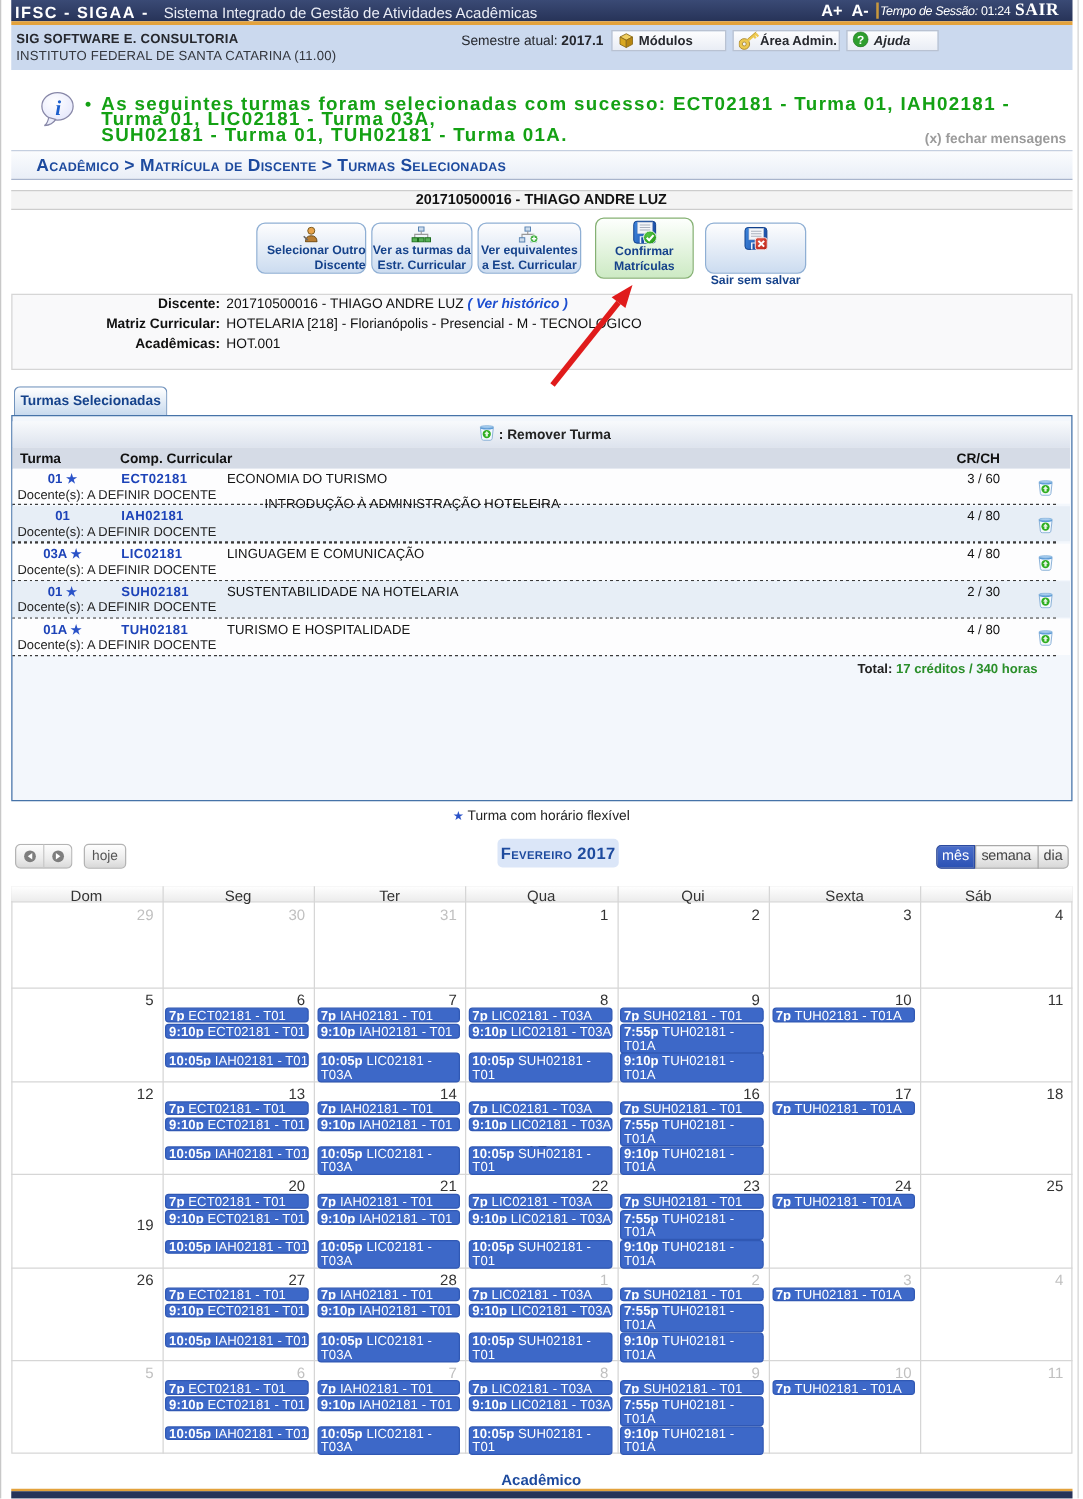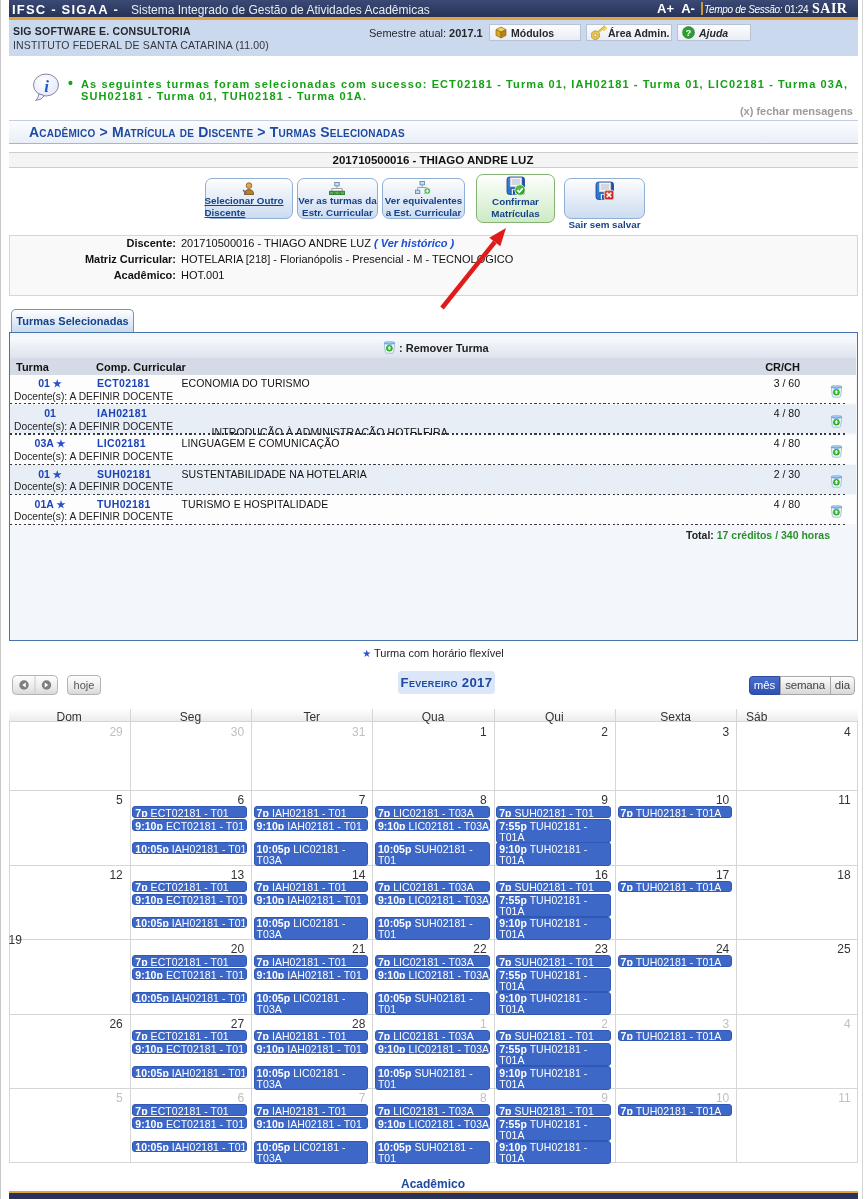--- a/index.html
+++ b/index.html
@@ -57,36 +57,36 @@
 <defs>
           <radialGradient id="gi" cx="0.4" cy="0.35" r="0.9">
             <stop offset="0" stop-color="#ffffff"></stop>
             <stop offset="0.7" stop-color="#e8eafc"></stop>
             <stop offset="1" stop-color="#c8cce8"></stop>
           </radialGradient>
         </defs>
 <text x="14.5" y="20" font-size="17" font-family="Liberation Serif" font-weight="bold" font-style="italic" fill="#1b5ecc" text-anchor="middle">i</text>
 </svg></div>
 <div class="abs b" style="left:68px;top:75px;font-size:14px;color:#14a114;">•</div>
-<div class="abs b" style="left:81px;top:77.5px;width:780px;font-size:11px;letter-spacing:1.1px;line-height:12.6px;color:#14a114;">As seguintes turmas foram selecionadas com sucesso: ECT02181 - Turma 01, IAH02181 - Turma 01, LIC02181 - Turma 03A,<br>SUH02181 - Turma 01, TUH02181 - Turma 01A.</div>
+<div class="abs b" style="left:81px;top:77.5px;width:780px;font-size:15px;letter-spacing:1.1px;line-height:12.6px;color:#14a114;">As seguintes turmas foram selecionadas com sucesso: ECT02181 - Turma 01, IAH02181 - Turma 01, LIC02181 - Turma 03A,<br>SUH02181 - Turma 01, TUH02181 - Turma 01A.</div>
 <div class="abs b" style="left:703px;top:105px;width:150px;font-size:11px;color:#9b9b9b;text-align:right;">(x) fechar mensagens</div>
 
 <div class="abs" style="left:8.5px;top:119.5px;width:849.0px;height:24px;background:linear-gradient(#fbfcfe,#e9eef7);border-top:1px solid #c5cfe0;border-bottom:1px solid #a8b4cc;"></div>
 <div class="abs b" style="left:29px;top:124px;font-size:14px;color:#1d4a9e;font-variant:small-caps;letter-spacing:0.2px;">Acadêmico &gt; Matrícula de Discente &gt; Turmas Selecionadas</div>
 
 <div class="abs" style="left:8.5px;top:151.5px;width:849.0px;height:16px;background:#f4f4f4;border-top:1px solid #cdcdcd;border-bottom:1px solid #cdcdcd;"></div>
 <div class="abs b" style="left:8.5px;top:153.5px;width:849.0px;text-align:center;font-size:11.5px;color:#111;">201710500016 - THIAGO ANDRE LUZ</div>
 
 <div class="abs" style="left:204.5px;top:178px;width:88px;height:41px;background:linear-gradient(#fdfdfe,#ccdcf0);border:1px solid #8fafd4;border-radius:7px;"></div>
 <div class="abs" style="left:240.5px;top:180.5px;width:16px;"><svg width="15" height="13" viewBox="0 0 15 13">
         <circle cx="8" cy="3.6" r="2.8" fill="#e8a44c" stroke="#7a5a20" stroke-width="0.8"></circle>
         <path d="M3.4 12.5 Q3.4 7.6 8 7.6 Q12.6 7.6 12.6 12.5 Z" fill="#b97e33" stroke="#6a4a18" stroke-width="0.8"></path>
         <path d="M2 8 L5.2 11.2" stroke="#666" stroke-width="1.3"></path>
       </svg></div>
-<div class="abs b" style="left:204.5px;top:194.5px;width:88px;text-align:left;font-size:9.8px;line-height:12.8px;color:#15428b;text-decoration:underline;">Selecionar Outro<br>Discente</div>
+<div class="abs b" style="left:204.5px;top:194.5px;width:88px;text-align:right;font-size:9.8px;line-height:12.8px;color:#15428b;">Selecionar Outro<br>Discente</div>
 <div class="abs" style="left:297px;top:178px;width:81px;height:41px;background:linear-gradient(#fdfdfe,#ccdcf0);border:1px solid #8fafd4;border-radius:7px;"></div>
 <div class="abs" style="left:329.0px;top:180.5px;width:17px;"><svg width="16" height="13" viewBox="0 0 16 13">
         <rect x="5.8" y="0.5" width="4.4" height="3.4" fill="#cddcec" stroke="#5580b0" stroke-width="0.8"></rect>
         <path d="M8 4 L8 6.5 M2.8 9.5 L2.8 6.5 L13.2 6.5 L13.2 9.5" stroke="#999" stroke-width="0.9" fill="none"></path>
         <rect x="0.6" y="9.2" width="4.4" height="3.4" fill="#58b058" stroke="#1d6e1d" stroke-width="0.8"></rect>
         <rect x="5.8" y="9.2" width="4.4" height="3.4" fill="#58b058" stroke="#1d6e1d" stroke-width="0.8"></rect>
         <rect x="11" y="9.2" width="4.4" height="3.4" fill="#58b058" stroke="#1d6e1d" stroke-width="0.8"></rect>
       </svg></div>
 <div class="abs b" style="left:297px;top:194.5px;width:81px;text-align:center;font-size:9.8px;line-height:12.8px;color:#15428b;">Ver as turmas da<br>Estr. Curricular</div>
 <div class="abs" style="left:382px;top:178px;width:83px;height:41px;background:linear-gradient(#fdfdfe,#ccdcf0);border:1px solid #8fafd4;border-radius:7px;"></div>
@@ -149,21 +149,21 @@
 <svg width="90" height="95" viewBox="0 0 90 95">
 <line x1="14" y1="86" x2="66.8" y2="20" stroke="#e01b1b" stroke-width="4.5"></line>
 <polygon points="78,6 72.3,24.3 61.3,15.7" fill="#e01b1b"></polygon>
 </svg></div>
 
 <div class="abs" style="left:8.5px;top:234.5px;width:849.0px;height:61.5px;background:#f9f9fa;border:1px solid #d6d6d6;"></div>
 <div class="abs b" style="left:0px;top:237px;width:176px;text-align:right;font-size:11px;color:#111;">Discente:</div>
 <div class="abs" style="left:181px;top:237px;font-size:11px;color:#111;">201710500016 - THIAGO ANDRE LUZ <span class="b" style="color:#1d4ed0;font-style:italic;">( Ver histórico )</span></div>
 <div class="abs b" style="left:0px;top:253px;width:176px;text-align:right;font-size:11px;color:#111;">Matriz Curricular:</div>
 <div class="abs" style="left:181px;top:253px;font-size:11px;color:#111;">HOTELARIA [218] - Florianópolis - Presencial - M - TECNOLOGICO</div>
-<div class="abs b" style="left:0px;top:269px;width:176px;text-align:right;font-size:11px;color:#111;">Acadêmico:</div>
+<div class="abs b" style="left:0px;top:269px;width:176px;text-align:right;font-size:11px;color:#111;">Acadêmicas:</div>
 <div class="abs" style="left:181px;top:269px;font-size:11px;color:#111;">HOT.001</div>
 
 <div class="abs" style="left:11px;top:309px;width:123px;height:23px;background:linear-gradient(#ffffff,#c8daee);border:1px solid #7193bd;border-bottom:none;border-radius:5px 5px 0 0;"></div>
 <div class="abs b" style="left:11px;top:315px;width:123px;text-align:center;font-size:11px;color:#15428b;">Turmas Selecionadas</div>
 
 <div class="abs" style="left:8.5px;top:332px;width:849.0px;height:309px;background:#f3f7fc;border:1px solid #4673a8;"></div>
 <div class="abs" style="left:10px;top:336.5px;width:846px;height:21.5px;background:linear-gradient(#f8fafc,#dde3ee);"></div>
 <div class="abs" style="left:383px;top:340px;"><svg width="13" height="13" viewBox="0 0 13 13">
         <path d="M1.3 1.8 Q6.5 3.4 11.7 1.8 L10.7 10.9 Q10.5 12.1 9.2 12.2 L3.8 12.2 Q2.5 12.1 2.3 10.9 Z" fill="#f4f9fe" stroke="#8cb2d8" stroke-width="0.8"></path>
         <path d="M1.35 1.6 Q6.5 3.2 11.65 1.6 L11.5 2.9 Q6.5 4.4 1.5 2.9 Z" fill="#5b9bd8"></path>
@@ -187,21 +187,21 @@
         <path d="M1.3 1.8 Q6.5 3.4 11.7 1.8 L10.7 10.9 Q10.5 12.1 9.2 12.2 L3.8 12.2 Q2.5 12.1 2.3 10.9 Z" fill="#f4f9fe" stroke="#8cb2d8" stroke-width="0.8"></path>
         <path d="M1.35 1.6 Q6.5 3.2 11.65 1.6 L11.5 2.9 Q6.5 4.4 1.5 2.9 Z" fill="#5b9bd8"></path>
         <ellipse cx="6.5" cy="1.5" rx="5.2" ry="1" fill="#a8cef0" stroke="#6fa3d4" stroke-width="0.5"></ellipse>
         <circle cx="6.4" cy="7.2" r="3.3" fill="#2fae21"></circle>
         <path d="M6.4 4.8 L8.4 7.2 L7.3 7.2 L7.3 9.1 L5.5 9.1 L5.5 7.2 L4.4 7.2 Z" fill="#e6f5e2"></path>
       </svg></div>
 <div class="abs" style="left:10px;top:403.2px;width:836px;height:1.2px;background:repeating-linear-gradient(90deg,#3a3a3a 0 2.2px,transparent 2.2px 4.6px);"></div>
 <div class="abs" style="left:10px;top:404.7px;width:846px;height:28.7px;background:#e7eef6;"></div>
 <div class="abs b" style="left:10px;top:407.2px;width:80px;text-align:center;font-size:10.5px;color:#1d43b8;">01</div>
 <div class="abs b" style="left:97px;top:407.2px;font-size:10.5px;letter-spacing:0.35px;color:#1d43b8;">IAH02181</div>
-<div class="abs" style="left:181.5px;top:426px;font-size:10.5px;letter-spacing:0.1px;color:#111;padding-left:30px;">INTRODUÇÃO À ADMINISTRAÇÃO HOTELEIRA</div>
+<div class="abs" style="left:181.5px;top:397px;font-size:10.5px;letter-spacing:0.1px;color:#111;padding-left:30px;">INTRODUÇÃO À ADMINISTRAÇÃO HOTELEIRA</div>
 <div class="abs" style="left:700px;top:407.2px;width:100px;text-align:right;font-size:10.5px;color:#111;">4 / 80</div>
 <div class="abs" style="left:14px;top:420.7px;font-size:10.3px;color:#222;">Docente(s): A DEFINIR DOCENTE</div>
 <div class="abs" style="left:830px;top:413.7px;"><svg width="13" height="13" viewBox="0 0 13 13">
         <path d="M1.3 1.8 Q6.5 3.4 11.7 1.8 L10.7 10.9 Q10.5 12.1 9.2 12.2 L3.8 12.2 Q2.5 12.1 2.3 10.9 Z" fill="#f4f9fe" stroke="#8cb2d8" stroke-width="0.8"></path>
         <path d="M1.35 1.6 Q6.5 3.2 11.65 1.6 L11.5 2.9 Q6.5 4.4 1.5 2.9 Z" fill="#5b9bd8"></path>
         <ellipse cx="6.5" cy="1.5" rx="5.2" ry="1" fill="#a8cef0" stroke="#6fa3d4" stroke-width="0.5"></ellipse>
         <circle cx="6.4" cy="7.2" r="3.3" fill="#2fae21"></circle>
         <path d="M6.4 4.8 L8.4 7.2 L7.3 7.2 L7.3 9.1 L5.5 9.1 L5.5 7.2 L4.4 7.2 Z" fill="#e6f5e2"></path>
       </svg></div>
 <div class="abs" style="left:10px;top:433.4px;width:836px;height:1.2px;background:repeating-linear-gradient(90deg,#3a3a3a 0 2.2px,transparent 2.2px 4.6px);"></div>
@@ -278,21 +278,21 @@
 <div class="abs" style="left:780px;top:678.5px;width:50px;text-align:center;font-size:11.5px;letter-spacing:-0.2px;color:#444;">semana</div>
 <div class="abs" style="left:830px;top:678.5px;width:25px;text-align:center;font-size:11.5px;color:#444;">dia</div>
 <div class="abs" style="left:8.5px;top:709.0px;width:849.1px;height:454.0px;border:1px solid #d6d6d6;background:#fff;"></div>
     <div class="abs" style="left:8.5px;top:709.0px;width:849.1px;height:13.0px;background:linear-gradient(#ffffff,#ececec);border-bottom:1px solid #d6d6d6;"></div>
     <div class="abs" style="left:8.5px;top:709.5px;width:121.3px;text-align:center;font-size:12px;color:#333;">Dom</div>
     <div class="abs" style="left:129.8px;top:709.5px;width:121.3px;text-align:center;font-size:12px;color:#333;">Seg</div>
     <div class="abs" style="left:251.1px;top:709.5px;width:121.3px;text-align:center;font-size:12px;color:#333;">Ter</div>
     <div class="abs" style="left:372.4px;top:709.5px;width:121.3px;text-align:center;font-size:12px;color:#333;">Qua</div>
     <div class="abs" style="left:493.7px;top:709.5px;width:121.3px;text-align:center;font-size:12px;color:#333;">Qui</div>
     <div class="abs" style="left:615.0px;top:709.5px;width:121.3px;text-align:center;font-size:12px;color:#333;">Sexta</div>
-    <div class="abs" style="left:696px;top:709.5px;width:121.3px;text-align:center;font-size:12px;color:#333;">Sáb</div>
+    <div class="abs" style="left:722px;top:709.5px;width:121.3px;text-align:center;font-size:12px;color:#333;">Sáb</div>
     <div class="abs" style="left:129.8px;top:709.0px;width:1px;height:454.0px;background:#d6d6d6;"></div>
     <div class="abs" style="left:251.1px;top:709.0px;width:1px;height:454.0px;background:#d6d6d6;"></div>
     <div class="abs" style="left:372.4px;top:709.0px;width:1px;height:454.0px;background:#d6d6d6;"></div>
     <div class="abs" style="left:493.7px;top:709.0px;width:1px;height:454.0px;background:#d6d6d6;"></div>
     <div class="abs" style="left:615.0px;top:709.0px;width:1px;height:454.0px;background:#d6d6d6;"></div>
     <div class="abs" style="left:736.3px;top:709.0px;width:1px;height:454.0px;background:#d6d6d6;"></div>
     <div class="abs" style="left:8.5px;top:790.0px;width:849.1px;height:1px;background:#d6d6d6;"></div>
     <div class="abs" style="left:8.5px;top:864.6px;width:849.1px;height:1px;background:#d6d6d6;"></div>
     <div class="abs" style="left:8.5px;top:939.2px;width:849.1px;height:1px;background:#d6d6d6;"></div>
     <div class="abs" style="left:8.5px;top:1013.8px;width:849.1px;height:1px;background:#d6d6d6;"></div>
@@ -311,21 +311,21 @@
     <div class="abs" style="left:493.7px;top:793.0px;width:114.3px;text-align:right;font-size:12px;color:#333;">9</div>
     <div class="abs" style="left:615.0px;top:793.0px;width:114.3px;text-align:right;font-size:12px;color:#333;">10</div>
     <div class="abs" style="left:736.3px;top:793.0px;width:114.3px;text-align:right;font-size:12px;color:#333;">11</div>
     <div class="abs" style="left:8.5px;top:867.6px;width:114.3px;text-align:right;font-size:12px;color:#333;">12</div>
     <div class="abs" style="left:129.8px;top:867.6px;width:114.3px;text-align:right;font-size:12px;color:#333;">13</div>
     <div class="abs" style="left:251.1px;top:867.6px;width:114.3px;text-align:right;font-size:12px;color:#333;">14</div>
     <div class="abs" style="left:372.4px;top:915px;width:114.3px;text-align:center;font-size:16px;color:#333;">15</div>
     <div class="abs" style="left:493.7px;top:867.6px;width:114.3px;text-align:right;font-size:12px;color:#333;">16</div>
     <div class="abs" style="left:615.0px;top:867.6px;width:114.3px;text-align:right;font-size:12px;color:#333;">17</div>
     <div class="abs" style="left:736.3px;top:867.6px;width:114.3px;text-align:right;font-size:12px;color:#333;">18</div>
-    <div class="abs" style="left:8.5px;top:933px;width:114.3px;text-align:left;font-size:12px;color:#333;">19</div>
+    <div class="abs" style="left:8.5px;top:973px;width:114.3px;text-align:right;font-size:12px;color:#333;">19</div>
     <div class="abs" style="left:129.8px;top:942.2px;width:114.3px;text-align:right;font-size:12px;color:#333;">20</div>
     <div class="abs" style="left:251.1px;top:942.2px;width:114.3px;text-align:right;font-size:12px;color:#333;">21</div>
     <div class="abs" style="left:372.4px;top:942.2px;width:114.3px;text-align:right;font-size:12px;color:#333;">22</div>
     <div class="abs" style="left:493.7px;top:942.2px;width:114.3px;text-align:right;font-size:12px;color:#333;">23</div>
     <div class="abs" style="left:615.0px;top:942.2px;width:114.3px;text-align:right;font-size:12px;color:#333;">24</div>
     <div class="abs" style="left:736.3px;top:942.2px;width:114.3px;text-align:right;font-size:12px;color:#333;">25</div>
     <div class="abs" style="left:8.5px;top:1016.8px;width:114.3px;text-align:right;font-size:12px;color:#333;">26</div>
     <div class="abs" style="left:129.8px;top:1016.8px;width:114.3px;text-align:right;font-size:12px;color:#333;">27</div>
     <div class="abs" style="left:251.1px;top:1016.8px;width:114.3px;text-align:right;font-size:12px;color:#333;">28</div>
     <div class="abs" style="left:372.4px;top:1016.8px;width:114.3px;text-align:right;font-size:12px;color:#c0c0c0;">1</div>

